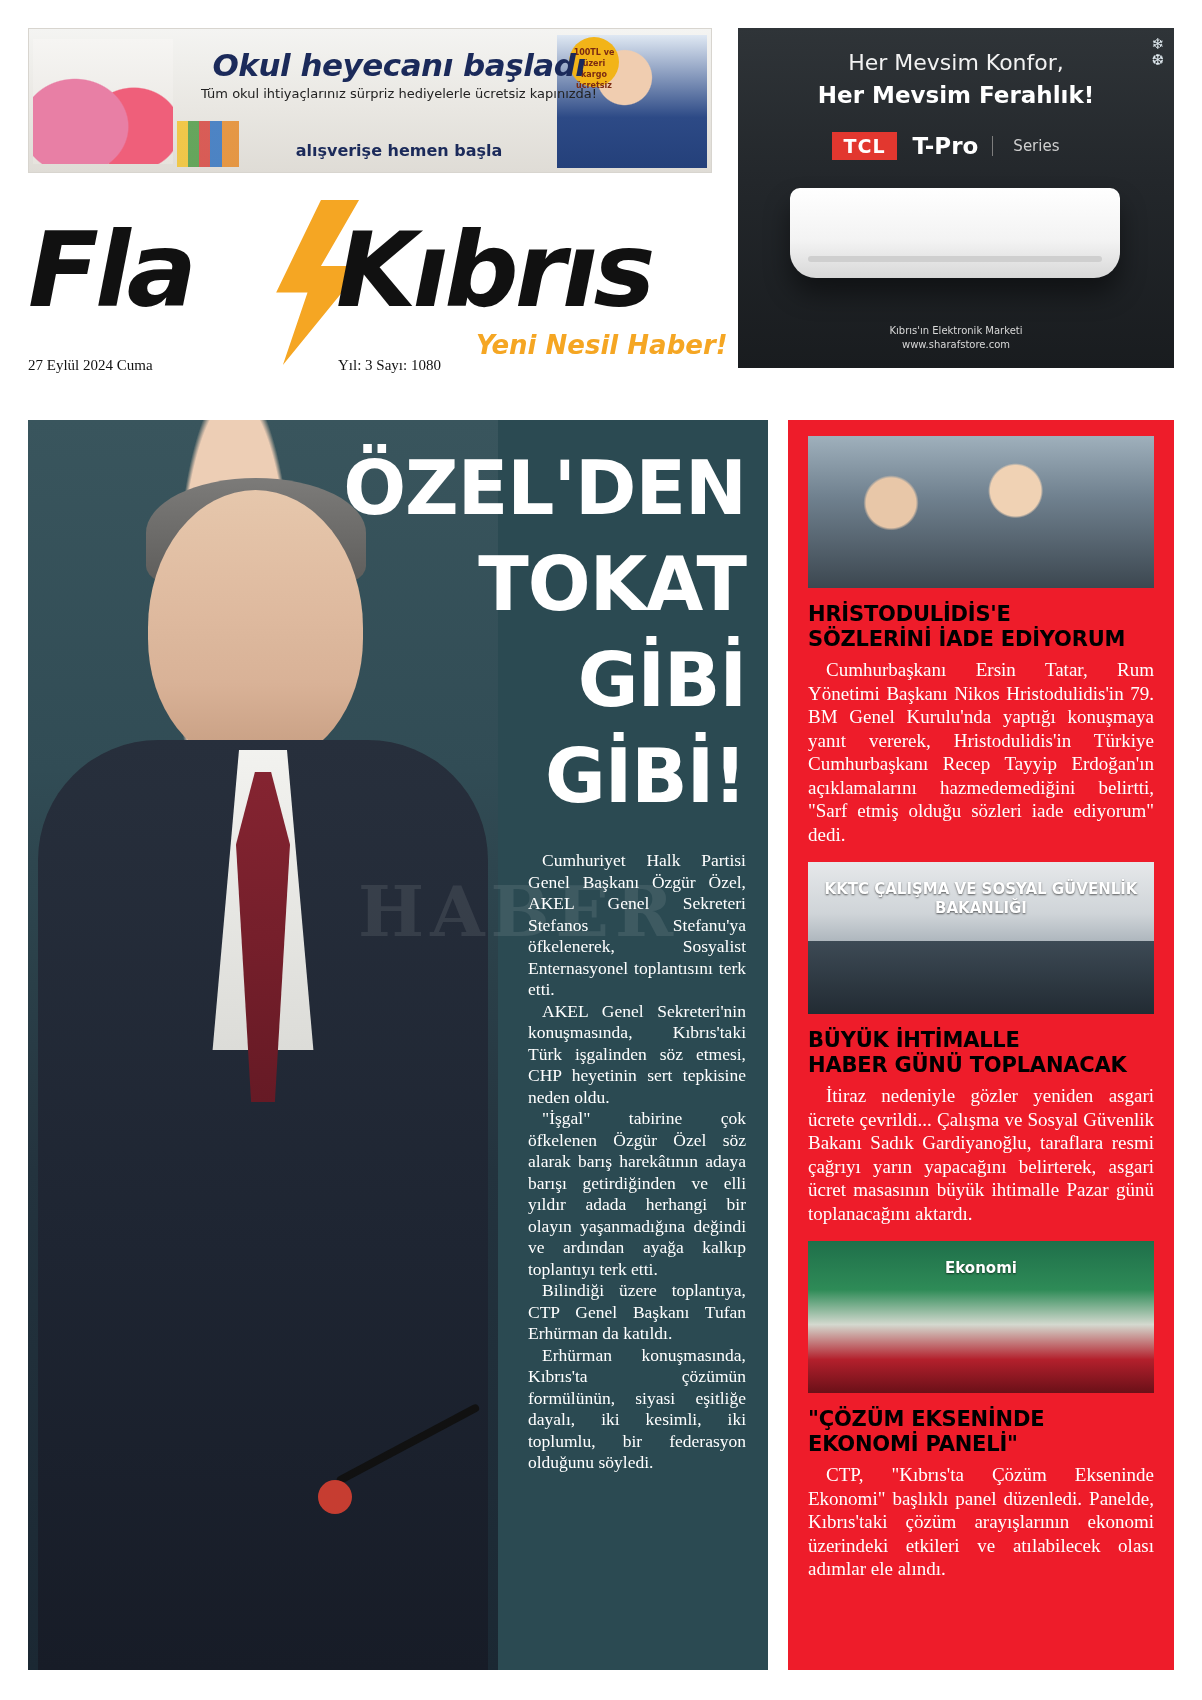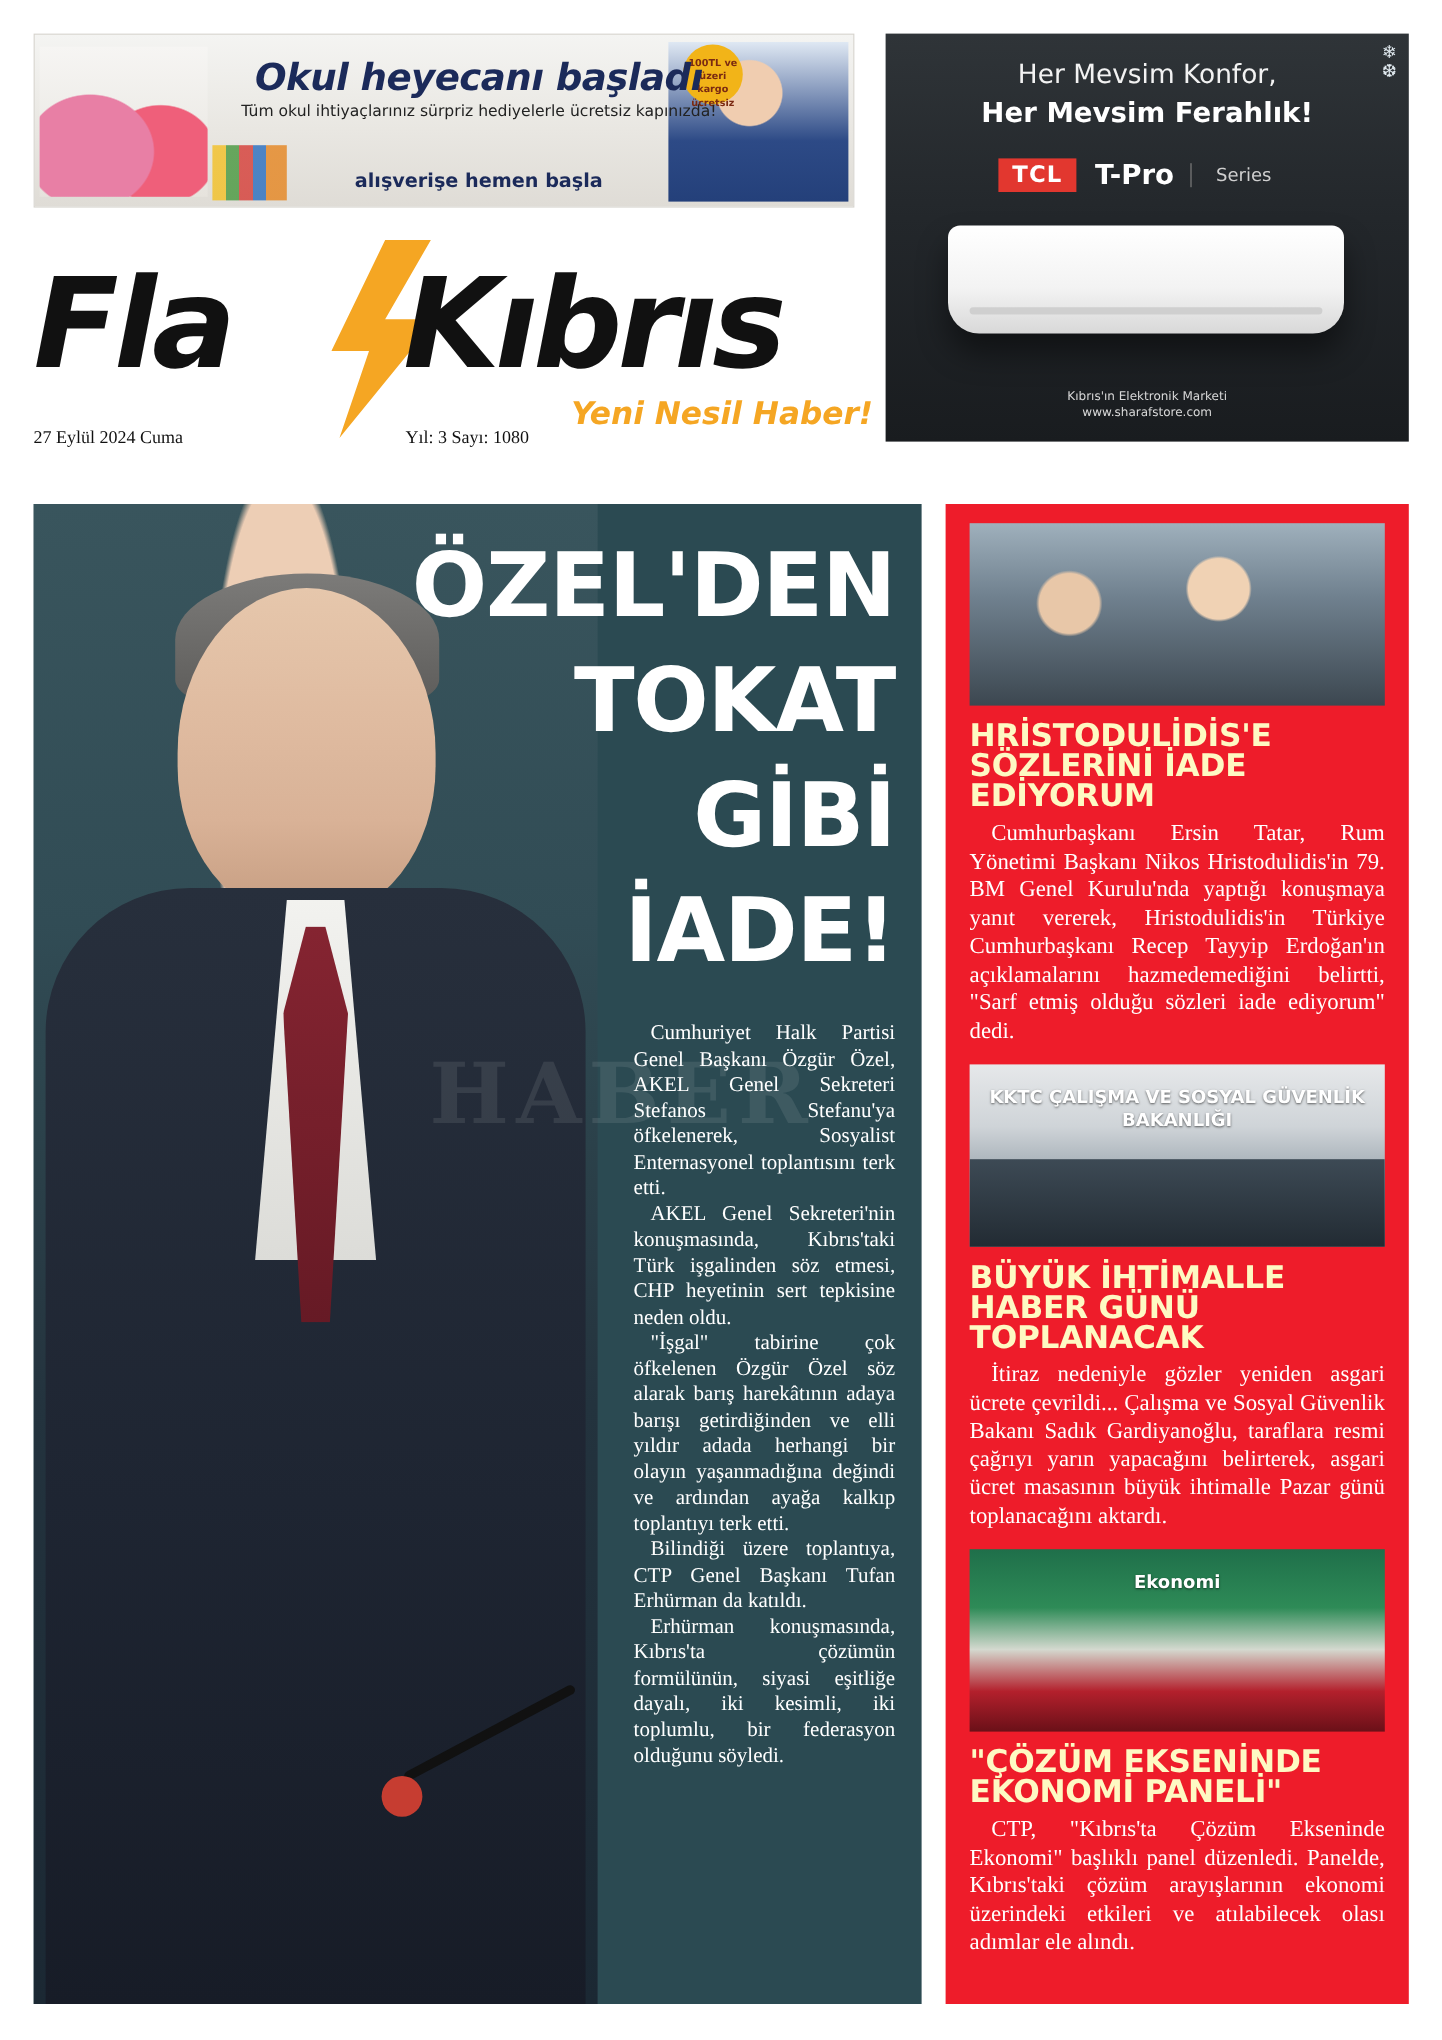--- a/index.html
+++ b/index.html
@@ -498,23 +498,23 @@
     text-shadow: 0 1px 2px rgba(0,0,0,.6);
     line-height: 19px;
   }
   .rail .block {
     padding: 0 20px;
   }
   .rail h2 {
     margin: 14px 0 6px 0;
     font-family: "DejaVu Sans", sans-serif;
     font-weight: bold;
-    font-size: 26px;
+    font-size: 21px;
     line-height: 25px;
-    color: #fef9c3;
+    color: #000000;
     letter-spacing: -0.2px;
   }
   .rail p {
     margin: 0;
     font-family: "Liberation Serif", serif;
     font-size: 19px;
     line-height: 23.5px;
     color: #ffffff;
     text-align: justify;
     text-indent: 18px;
@@ -575,21 +575,21 @@
         <div class="shirt"></div>
         <div class="tie"></div>
         <div class="mic"></div>
         <div class="mic-head"></div>
       </div>
 
       <div class="headline">
         <div>ÖZEL'DEN</div>
         <div>TOKAT</div>
         <div>GİBİ</div>
-        <div>İADE!</div>
+        <div>GİBİ!</div>
       </div>
 
       <div class="watermark">HABER</div>
 
       <div class="leadtext">
         <p>Cumhuriyet Halk Partisi Genel Başkanı Özgür Özel, AKEL Genel Sekreteri Stefanos Stefanu'ya öfkelenerek, Sosyalist Enternasyonel toplantısını terk etti.</p>
         <p>AKEL Genel Sekreteri'nin konuşmasında, Kıbrıs'taki Türk işgalinden söz etmesi, CHP heyetinin sert tepkisine neden oldu.</p>
         <p>"İşgal" tabirine çok öfkelenen Özgür Özel söz alarak barış harekâtının adaya barışı getirdiğinden ve elli yıldır adada herhangi bir olayın yaşanmadığına değindi ve ardından ayağa kalkıp toplantıyı terk etti.</p>
         <p>Bilindiği üzere toplantıya, CTP Genel Başkanı Tufan Erhürman da katıldı.</p>
         <p>Erhürman konuşmasında, Kıbrıs'ta çözümün formülünün, siyasi eşitliğe dayalı, iki kesimli, iki toplumlu, bir federasyon olduğunu söyledi.</p>

